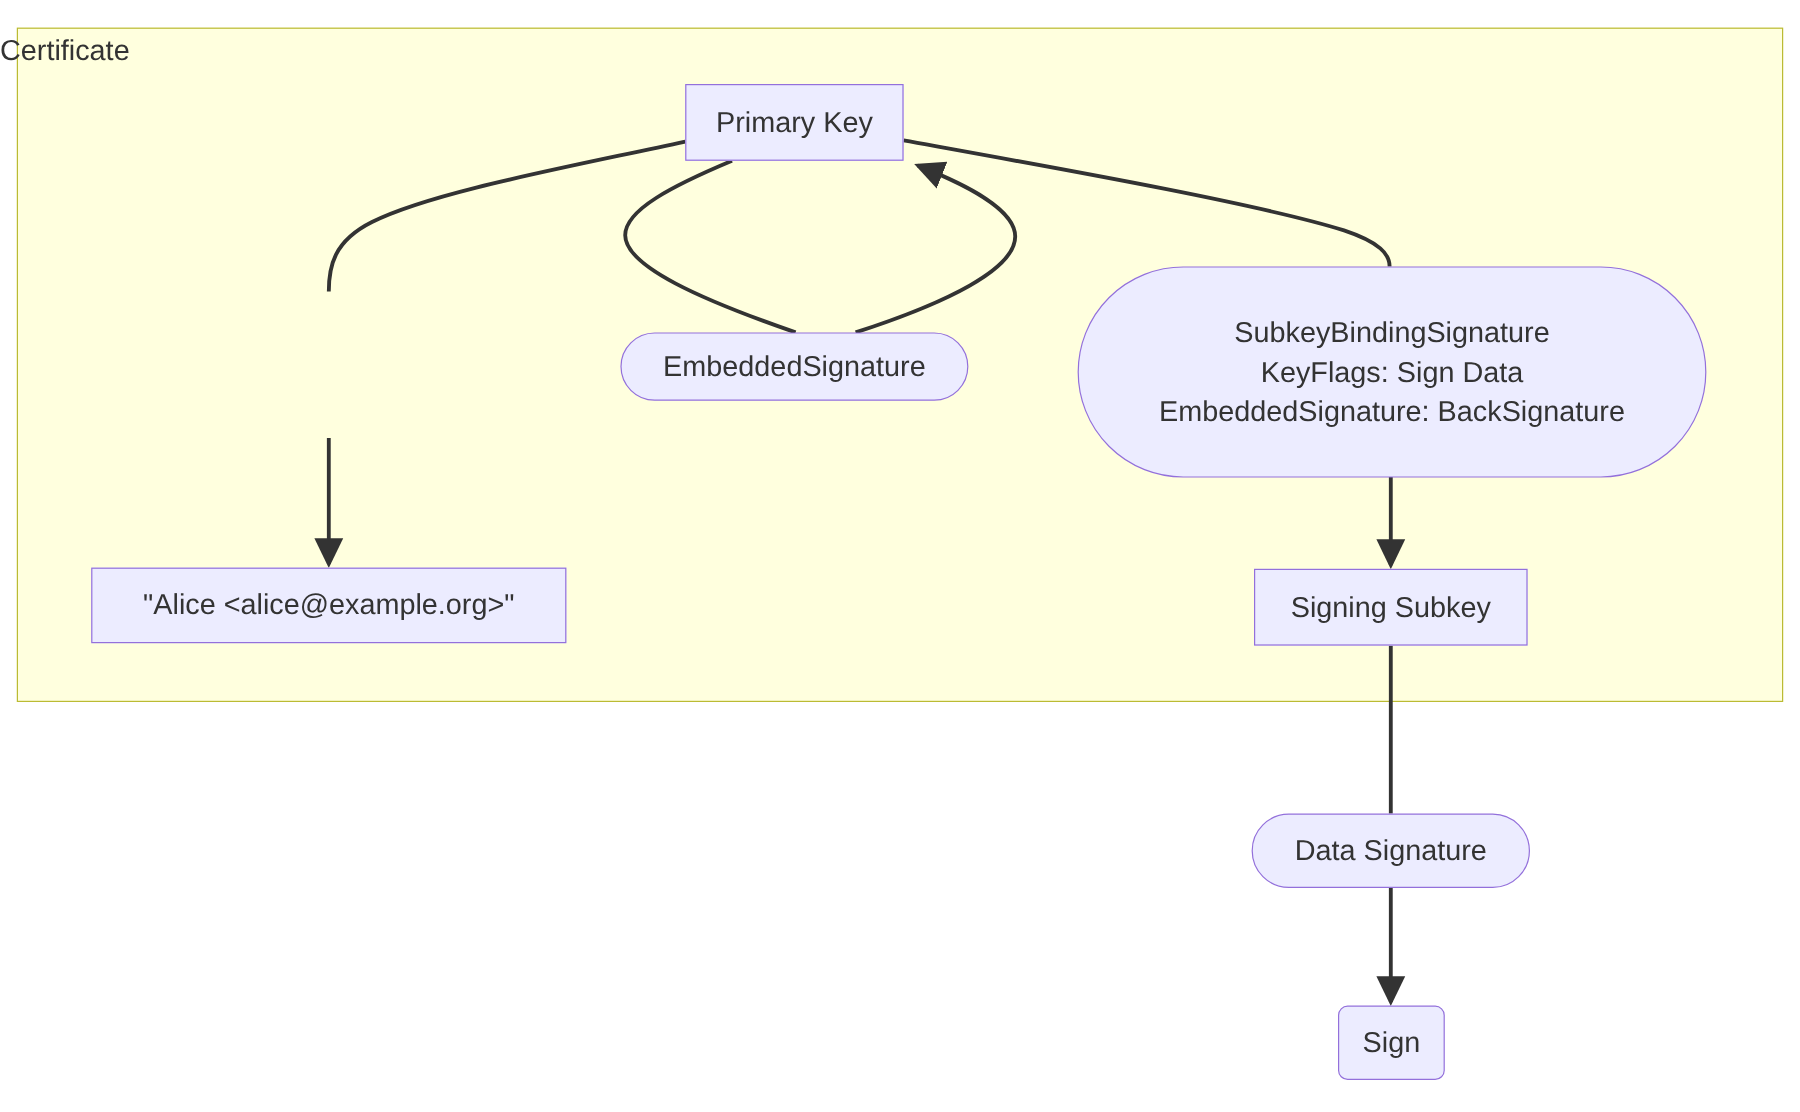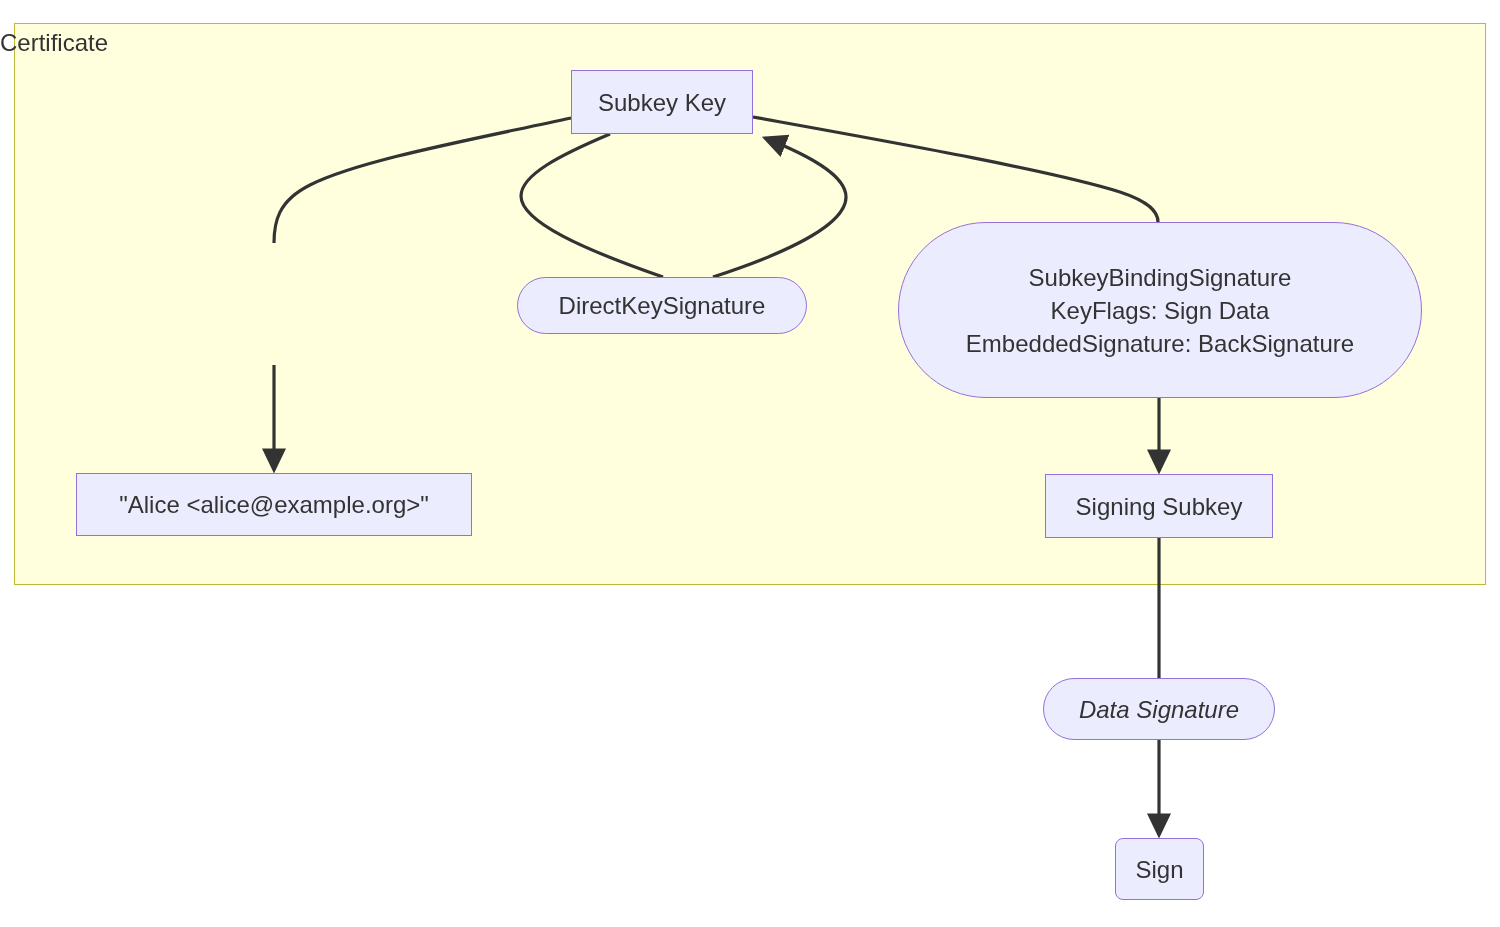--- a/index.html
+++ b/index.html
@@ -62,21 +62,21 @@
   .round { border-radius: 8px; }
   .stadium { border-radius: 999px; }
 
   
   #node-primary-key     { left: 571px;  top: 70px;  width: 182px; height: 64px; }
   #node-positive-cert   { left: 121px;  top: 243px; width: 308px; height: 122px; }
   #node-direct-key-sig  { left: 517px;  top: 277px; width: 290px; height: 57px; }
   #node-subkey-binding  { left: 898px;  top: 222px; width: 524px; height: 176px; }
   #node-userid          { left: 76px;   top: 473px; width: 396px; height: 63px; }
   #node-signing-subkey  { left: 1045px; top: 474px; width: 228px; height: 64px; text-align: right; }
-  #node-data-signature  { left: 1043px; top: 678px; width: 232px; height: 62px; font-style: italic; }
+  #node-data-signature  { left: 1043px; top: 678px; width: 232px; height: 62px; }
   #node-data            { left: 1115px; top: 838px; width: 89px; height: 62px; }
 </style>
 </head>
 <body>
 
 <div id="stage">
 
   <div class="subgraph-rect"></div>
   <div class="subgraph-title">Certificate</div>
 
@@ -100,24 +100,24 @@
       <path marker-end="url(#arrow)" d="M 274,365 L 274,470"></path>
 
       <path marker-end="url(#arrow)" d="M 1159,378 L 1159,471"></path>
 
       <path d="M 1159,538 L 1159,678"></path>
 
       <path marker-end="url(#arrow)" d="M 1159,740 L 1159,835"></path>
     </g>
   </svg>
 
-  <div class="node rect" id="node-primary-key">Subkey Key</div>
+  <div class="node rect" id="node-primary-key">Primary Key</div>
 
 
-  <div class="node stadium" id="node-direct-key-sig">DirectKeySignature</div>
+  <div class="node stadium" id="node-direct-key-sig">EmbeddedSignature</div>
 
   <div class="node stadium" id="node-subkey-binding">SubkeyBindingSignature
 KeyFlags: Sign Data
 EmbeddedSignature: BackSignature</div>
 
   <div class="node rect" id="node-userid">"Alice &lt;alice@example.org&gt;"</div>
 
   <div class="node rect" id="node-signing-subkey">Signing Subkey</div>
 
   <div class="node stadium" id="node-data-signature">Data Signature</div>

